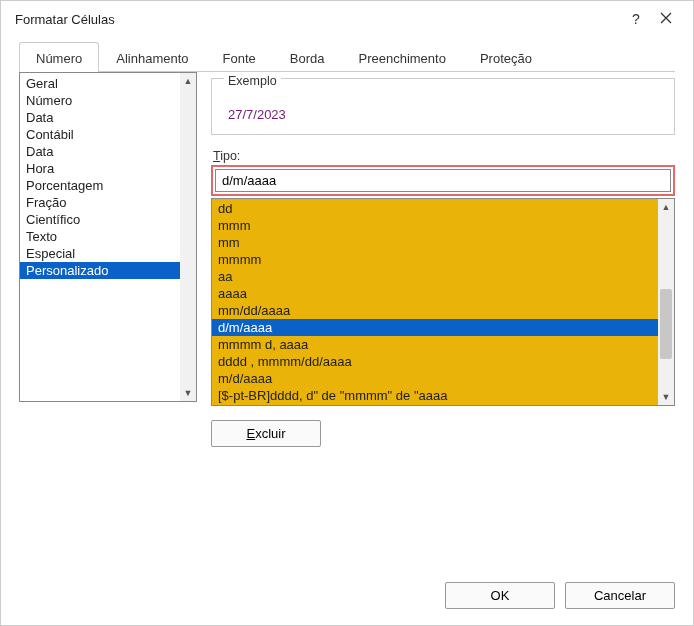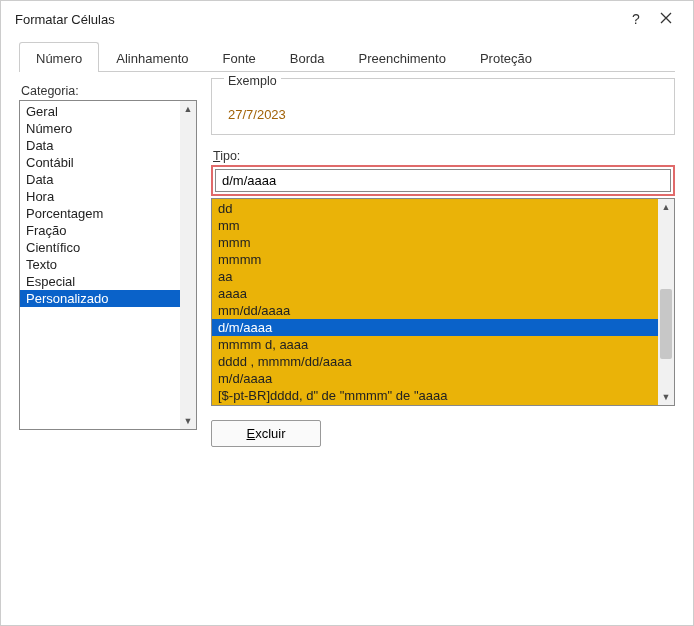--- a/index.html
+++ b/index.html
@@ -18,21 +18,21 @@
   .rightcol { flex: 1; display: flex; flex-direction: column; }
   .listbox { border: 1px solid #888; height: 330px; background: #fff; overflow: hidden; position: relative; }
   .listbox-inner { padding: 2px 0; }
   .li { font-size: 13px; padding: 0 6px; line-height: 17px; color: #222; cursor: pointer; white-space: nowrap; overflow: hidden; }
   .li.sel { background: #0a62c9; color: #fff; }
   .scrollbar { position: absolute; right: 0; top: 0; bottom: 0; width: 16px; background: #f1f1f1; }
   .sb-arrow { height: 16px; display: flex; align-items: center; justify-content: center; font-size: 9px; color: #555; }
   .sb-thumb { position: absolute; left: 2px; right: 2px; background: #c7c7c7; border-radius: 2px; }
   .fieldset { border: 1px solid #ccc; padding: 10px 12px 12px 12px; margin-top: 6px; }
   .fieldset .legend { font-size: 12.5px; color: #333; background: #fff; position: relative; top: -18px; margin-bottom: -12px; display: inline-block; padding: 0 4px; }
-  .sample { font-size: 13px; color: #a16207; padding-left: 4px; }
+  .sample { font-size: 13px; color: #701a75; padding-left: 4px; }
   .tipo-label { font-size: 12.5px; color: #333; margin: 14px 0 2px 2px; }
   .tipo-input-wrap { border: 2.5px solid #e06a6a; padding: 2px; margin-bottom: 2px; }
   .tipo-input { width: 100%; border: 1px solid #888; font-size: 13px; padding: 3px 6px; outline: none; }
   .format-list { border: 1px solid #888; height: 208px; background: #eab308; position: relative; overflow: hidden; }
   .format-inner { padding: 1px 0; }
   .btn { border: 1px solid #999; background: #fafafa; font-size: 13px; padding: 5px 0; cursor: pointer; border-radius: 2px; text-align: center; }
   .excluir-row { display: flex; margin-top: 14px; padding-right: 2px; }
   .excluir-row .btn { width: 110px; }
   .instruction { font-size: 12.5px; color: #222; margin: 22px 2px 0 2px; }
   .footer { display: flex; justify-content: flex-end; gap: 10px; padding: 14px 18px 16px 18px; }
@@ -58,21 +58,20 @@
         <div class="tab active">Número</div>
         <div class="tab">Alinhamento</div>
         <div class="tab">Fonte</div>
         <div class="tab">Borda</div>
         <div class="tab">Preenchimento</div>
         <div class="tab">Proteção</div>
       </div>
 
     <div class="cols">
       <div class="leftcol">
-        <div class="section-label">Categoria:</div>
         <div class="listbox">
           <div class="listbox-inner" id="catlist">
               <div class="li">Geral</div>
               <div class="li">Número</div>
               <div class="li">Data</div>
               <div class="li">Contábil</div>
               <div class="li">Data</div>
               <div class="li">Hora</div>
               <div class="li">Porcentagem</div>
               <div class="li">Fração</div>
@@ -95,22 +94,22 @@
         </div>
 
         <div class="tipo-label"><span class="u">T</span><span id="tipo-rest">ipo:</span></div>
         <div class="tipo-input-wrap">
           <input class="tipo-input" value="d/m/aaaa" style="">
         </div>
 
         <div class="format-list">
           <div class="format-inner" id="fmtlist">
               <div class="li">dd</div>
+              <div class="li">mmm</div>
               <div class="li">mm</div>
-              <div class="li">mmm</div>
               <div class="li">mmmm</div>
               <div class="li">aa</div>
               <div class="li">aaaa</div>
               <div class="li">mm/dd/aaaa</div>
               <div class="li sel">d/m/aaaa</div>
               <div class="li">mmmm d, aaaa</div>
               <div class="li">dddd , mmmm/dd/aaaa</div>
               <div class="li">m/d/aaaa</div>
               <div class="li">[$-pt-BR]dddd, d" de "mmmm" de "aaaa</div>
             </div>
@@ -122,13 +121,17 @@
         </div>
 
         <div class="excluir-row">
           <div class="btn"><span class="u">E</span><span id="ex-rest">xcluir</span></div>
         </div>
       </div>
     </div>
 
   </div>
 
+  <div class="footer">
+    <div class="btn">OK</div>
+    <div class="btn">Cancelar</div>
+  </div>
 </div>
 
 </body></html>

